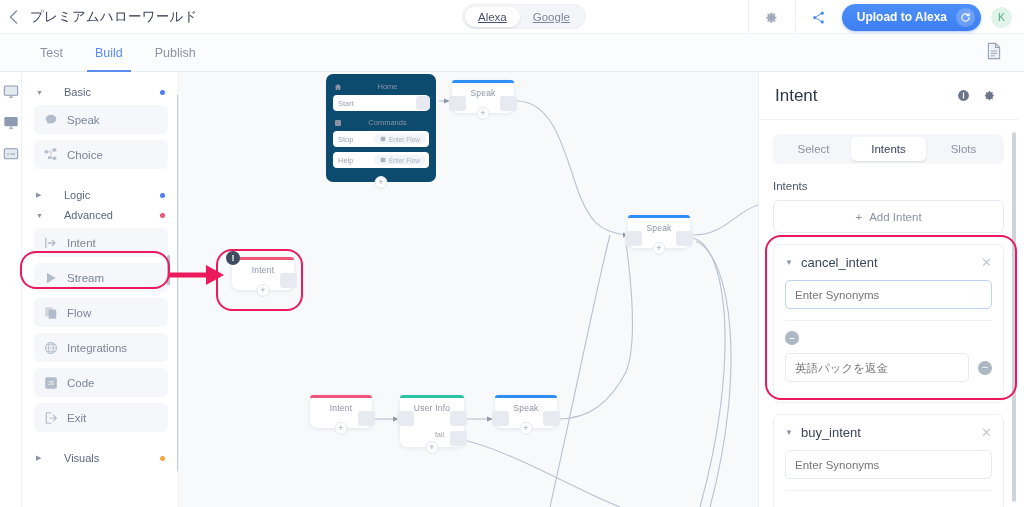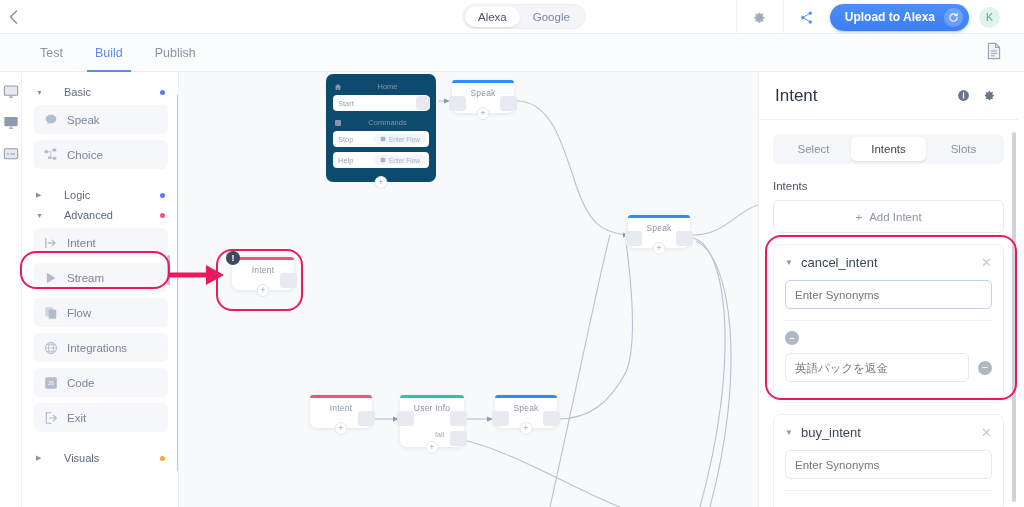--- a/index.html
+++ b/index.html
@@ -25,25 +25,25 @@
     margin-left: 4px; white-space: nowrap;
   }
   .seg-wrap {
     position: absolute; left: 462px; top: 4px;
     display: flex; background: #f3f5f8; border-radius: 13px;
     padding: 2px; height: 25px; align-items: center;
     border: 1px solid #eceff3;
   }
   .seg {
     font-size: 11.5px; color: #7c869a; padding: 3px 13px;
-    border-radius: 11px; cursor: pointer; line-height: 14px;
+    border-radius: 11px; cursor: pointer; line-height: 14px; text-decoration: underline;
   }
   .seg.active { background: #ffffff; color: #47506a; box-shadow: 0 1px 2px rgba(30,40,60,.12); }
   .hdr-right {
-    position: absolute; right: 12px; top: 0; height: 34px;
+    position: absolute; right: 0; top: 0; height: 34px;
     display: flex; align-items: center; justify-content: flex-end;
   }
   .divider-v { width: 1px; height: 34px; background: #eef0f4; }
   .icon-btn {
     width: 46px; height: 34px; display: flex; align-items: center;
     justify-content: center; cursor: pointer;
   }
   .gear-ico { color: #9aa3b4; }
   .share-ico { color: #4a8df6; }
   .upload-btn {
@@ -251,20 +251,21 @@
 <body>
 
 <div id="app">
 
   <div class="topbar">
     <div class="back-chevron">
       <svg width="9" height="14" viewBox="0 0 9 14">
         <path d="M7.5 1 L1.5 7 L7.5 13" fill="none" stroke="currentColor" stroke-width="1.6" stroke-linecap="round" stroke-linejoin="round"></path>
       </svg>
     </div>
+    <div class="proj-title">プレミアムハローワールド</div>
 
     <div class="seg-wrap">
       <div class="seg active">Alexa</div>
       <div class="seg">Google</div>
     </div>
 
     <div class="hdr-right">
       <div class="divider-v"></div>
       <div class="icon-btn">
         <svg class="gear-ico" width="15" height="15" viewBox="0 0 24 24">

